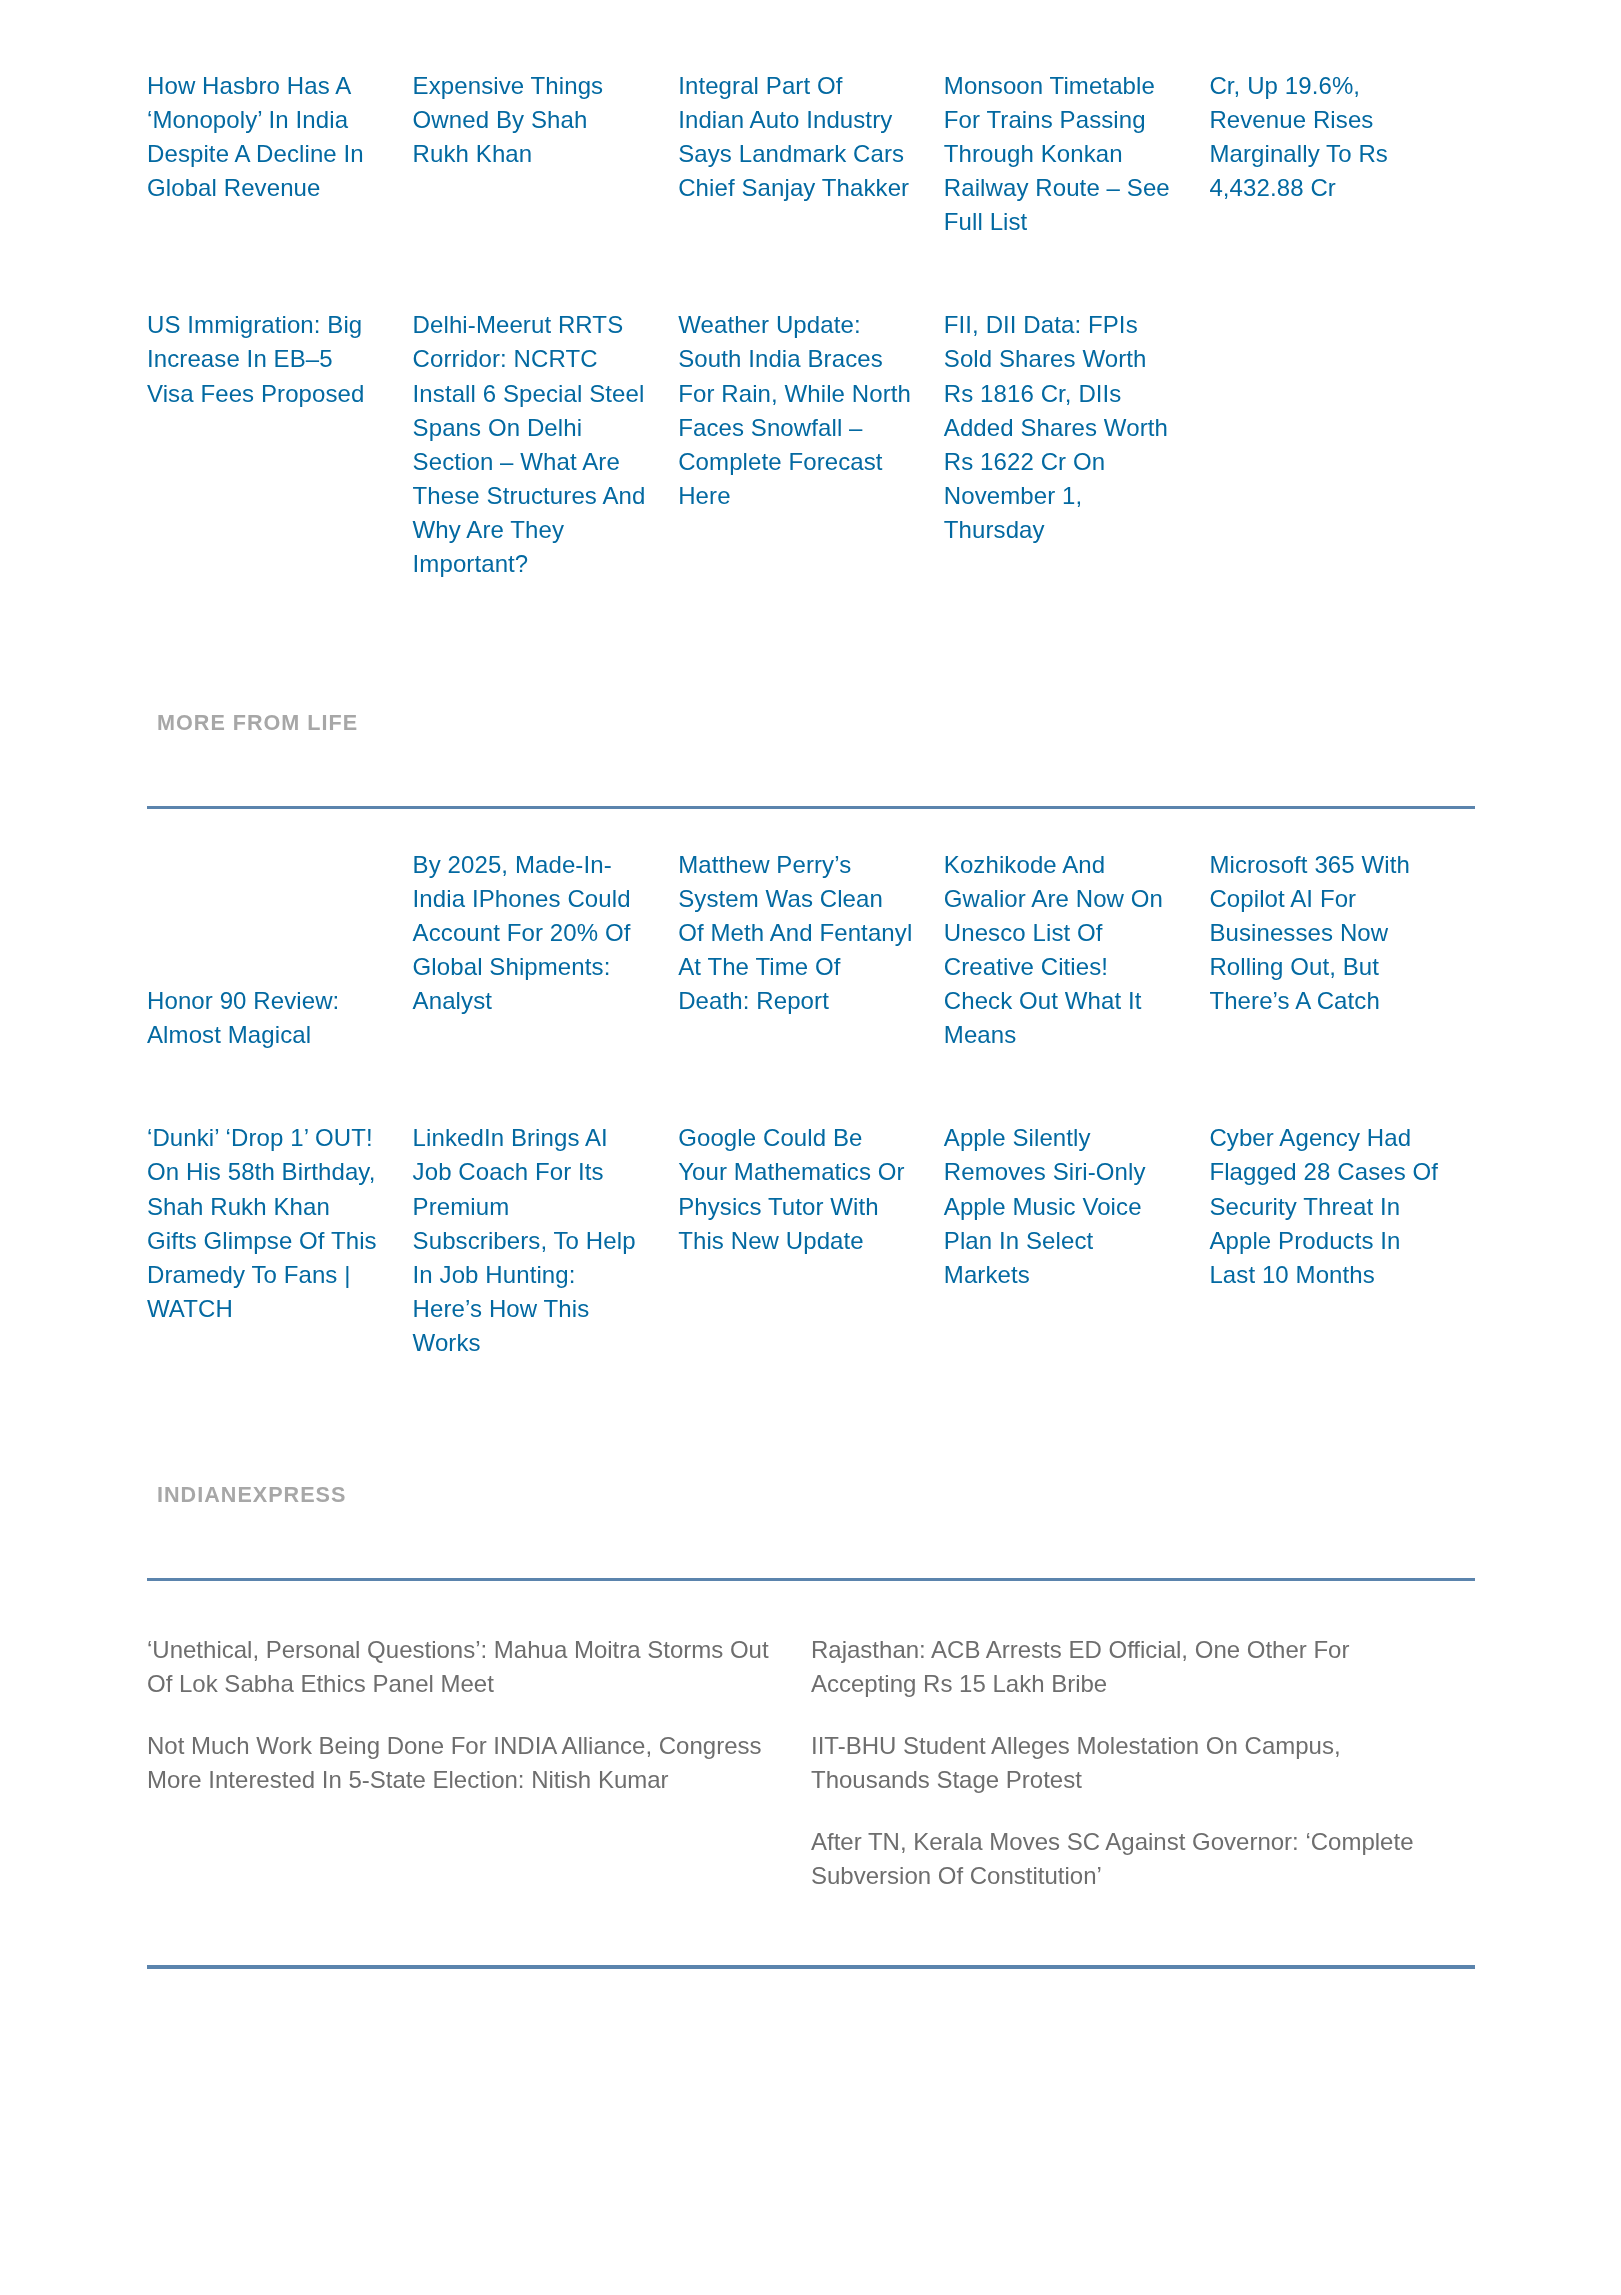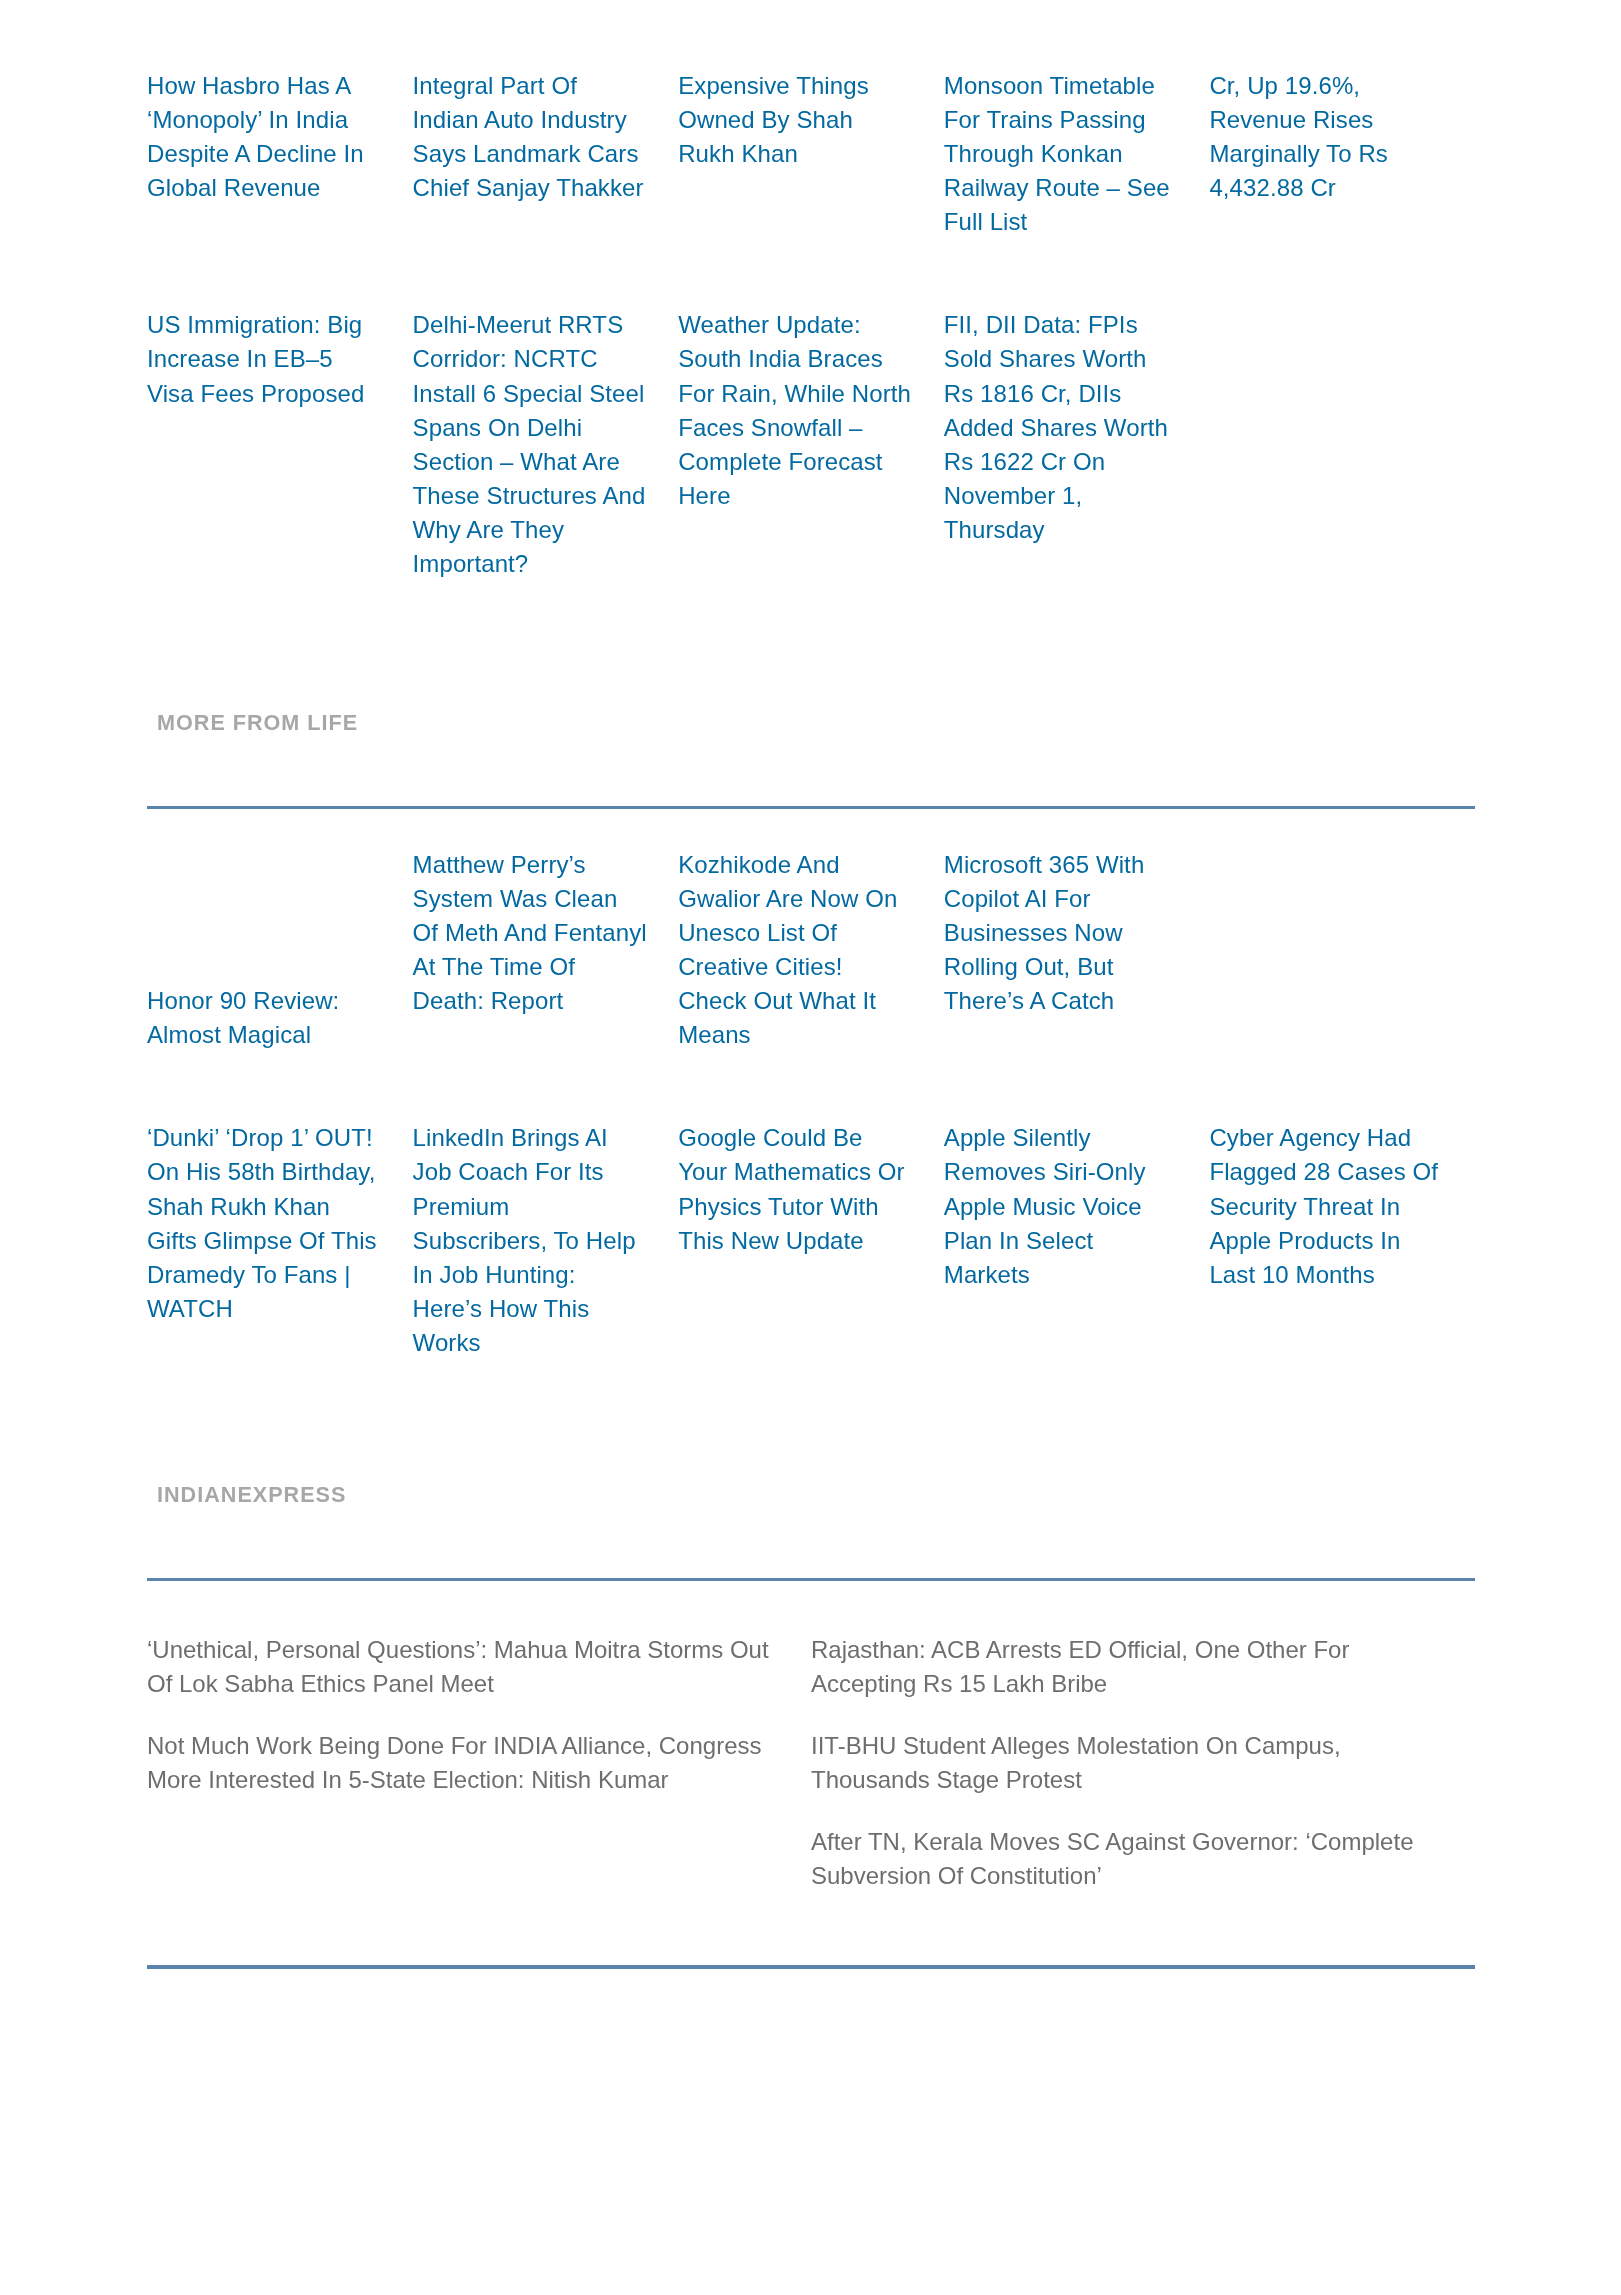--- a/index.html
+++ b/index.html
@@ -97,24 +97,24 @@
 </head>
 <body>
 
 <div class="page">
 
   <div class="story-grid" id="top-grid-row1">
     <div class="story-cell">
       <a class="story-link" href="#">How Hasbro Has A ‘Monopoly’ In India Despite A Decline In Global Revenue</a>
     </div>
     <div class="story-cell">
+      <a class="story-link" href="#">Expensive Things Owned By Shah Rukh Khan</a>
+    </div>
+    <div class="story-cell">
       <a class="story-link" href="#">Integral Part Of Indian Auto Industry Says Landmark Cars Chief Sanjay Thakker</a>
-    </div>
-    <div class="story-cell">
-      <a class="story-link" href="#">Expensive Things Owned By Shah Rukh Khan</a>
     </div>
     <div class="story-cell">
       <a class="story-link" href="#">Monsoon Timetable For Trains Passing Through Konkan Railway Route – See Full List</a>
     </div>
     <div class="story-cell">
       <a class="story-link" href="#">Cr, Up 19.6%, Revenue Rises Marginally To Rs 4,432.88 Cr</a>
     </div>
   </div>
 
   <div class="story-grid" id="top-grid-row2">
@@ -140,20 +140,23 @@
   <div class="section">
     <h2 class="section-title">MORE FROM LIFE</h2>
     <div class="sp-2"></div>
     <div class="rule"></div>
 
     <div class="story-grid" style="padding-top:39px;">
       <div class="story-cell middle-align">
         <a class="story-link" href="#">Honor 90 Review: Almost Magical</a>
       </div>
       <div class="story-cell">
+        <a class="story-link" href="#">By 2025, Made-In-India IPhones Could Account For 20% Of Global Shipments: Analyst</a>
+      </div>
+      <div class="story-cell">
         <a class="story-link" href="#">Matthew Perry’s System Was Clean Of Meth And Fentanyl At The Time Of Death: Report</a>
       </div>
       <div class="story-cell">
         <a class="story-link" href="#">Kozhikode And Gwalior Are Now On Unesco List Of Creative Cities! Check Out What It Means</a>
       </div>
       <div class="story-cell">
         <a class="story-link" href="#">Microsoft 365 With Copilot AI For Businesses Now Rolling Out, But There’s A Catch</a>
       </div>
     </div>
 

